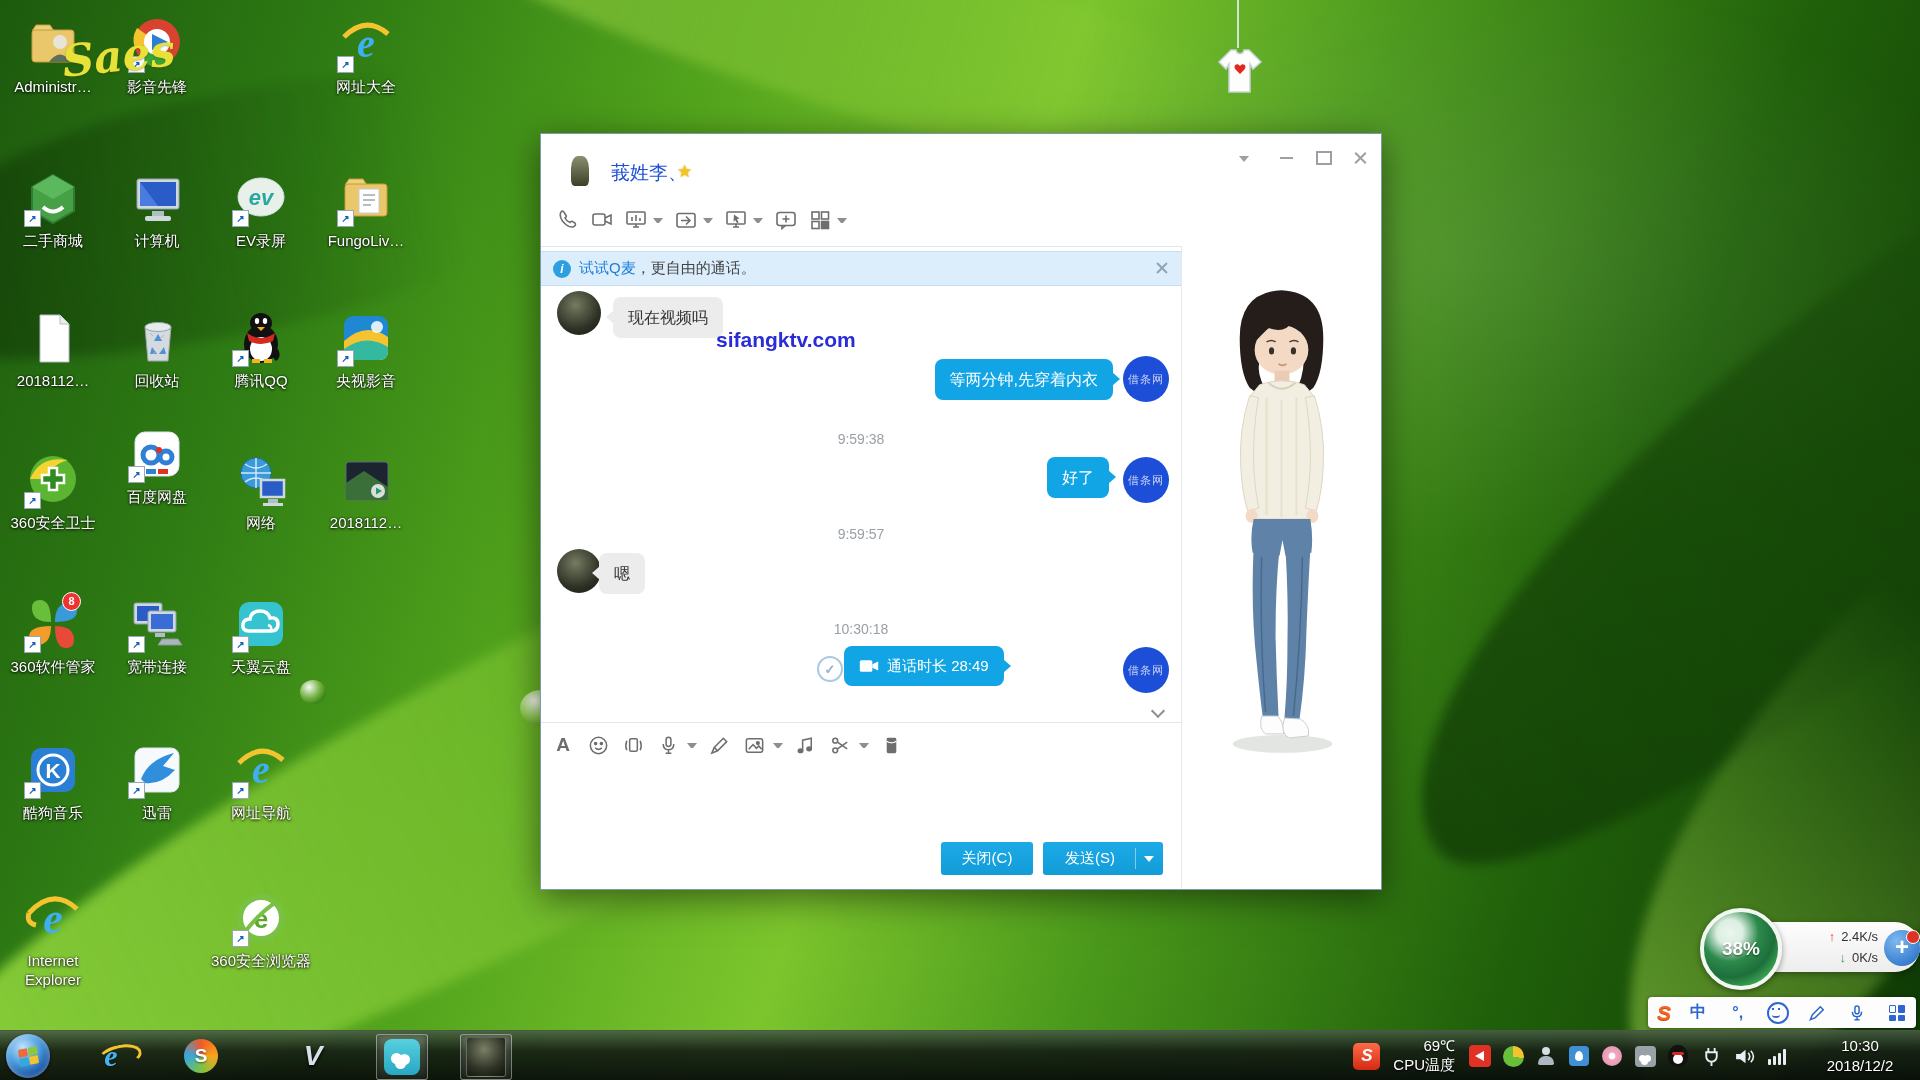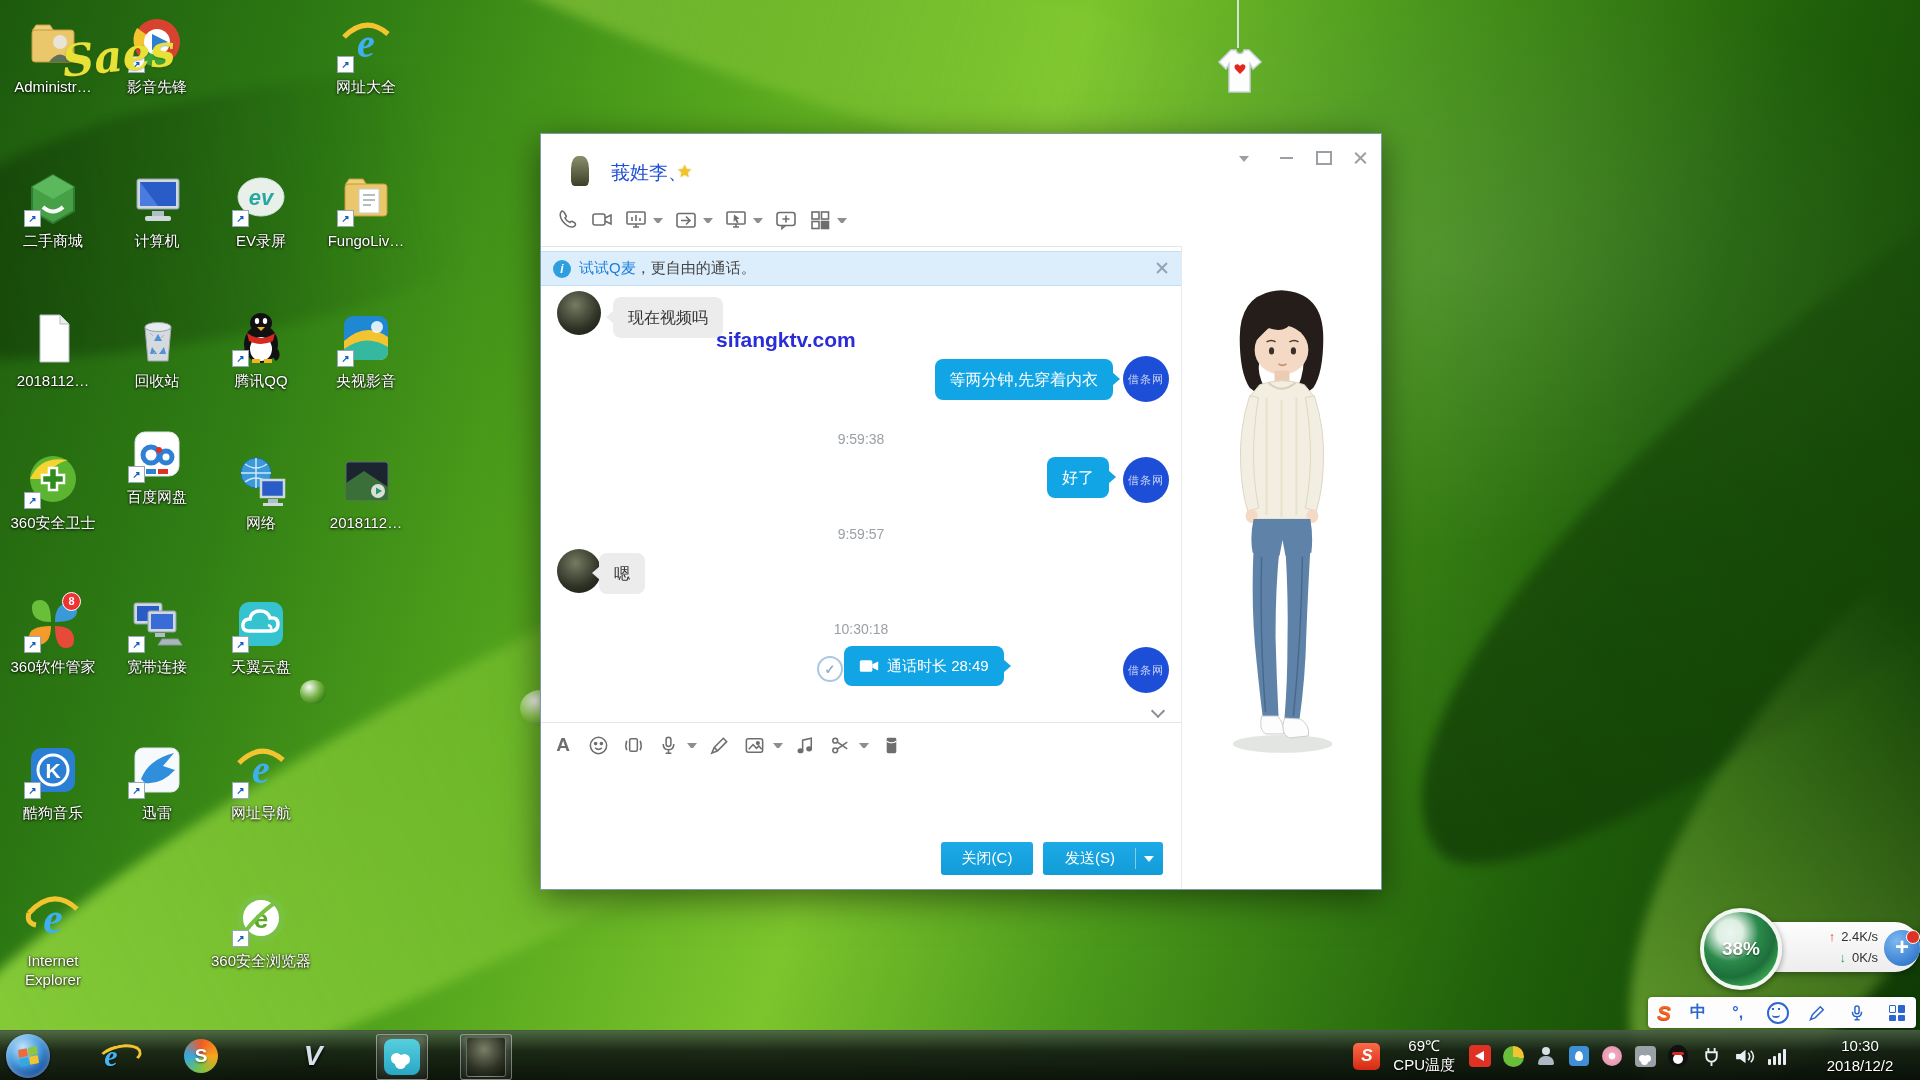--- a/index.html
+++ b/index.html
@@ -152,21 +152,21 @@
   .sogou-c{width:34px;height:34px;border-radius:50%;background:conic-gradient(#f05a28,#f8a51b,#7cc243,#35a8e0,#f05a28);
       display:flex;align-items:center;justify-content:center;color:#fff;font-weight:bold;font-size:19px;text-shadow:0 1px 2px rgba(0,0,0,.5)}
   .vagaa-v{font-size:28px;font-weight:bold;font-style:italic;color:#d7dfe8;text-shadow:0 2px 3px #000}
   .cloud-sq{width:36px;height:36px;border-radius:8px;background:linear-gradient(#57d0de,#28a7c4);position:relative}
   .cloud-sq::before{content:"";position:absolute;left:7px;top:14px;width:11px;height:11px;background:#fff;border-radius:50%;
       box-shadow:8px 1px 0 0 #fff,4px 5px 0 0 #fff}
   .chat-thumb{width:38px;height:38px;border-radius:3px;background:radial-gradient(circle at 45% 30%,#7a7f66,#2e3326 60%,#101308);border:1px solid rgba(255,255,255,.3)}
   .tray{position:absolute;right:0;top:0;height:50px;display:flex;align-items:center;gap:9px;padding-right:6px}
   .tray-slogo{width:27px;height:27px;border-radius:5px;background:linear-gradient(#ff6a48,#d42a12);display:flex;align-items:center;
       justify-content:center;color:#fff;font-weight:bold;font-style:italic;font-size:17px}
-  .cpu{color:#fff;font-size:15px;line-height:1.25;text-align:center;text-shadow:0 1px 2px #000;margin:0 4px}
+  .cpu{color:#fff;font-size:15px;line-height:1.25;text-align:right;text-shadow:0 1px 2px #000;margin:0 4px}
   .tic{width:24px;height:24px;display:flex;align-items:center;justify-content:center}
   .meg{width:22px;height:22px;border-radius:4px;background:#e03224;display:flex;align-items:center;justify-content:center}
   .meg::before{content:"";border-top:5px solid transparent;border-bottom:5px solid transparent;border-right:9px solid #fff;margin-right:2px}
   .ball360{width:21px;height:21px;border-radius:50%;background:conic-gradient(#f4c430 0 100deg,#6abf3a 100deg 360deg)}
   .person{position:relative;width:20px;height:20px}
   .person::before{content:"";position:absolute;left:6px;top:1px;width:8px;height:8px;border-radius:50%;background:#d8dee4}
   .person::after{content:"";position:absolute;left:2px;top:10px;width:16px;height:9px;border-radius:8px 8px 2px 2px;background:#aeb8c2}
   .blueapp{width:20px;height:20px;border-radius:4px;background:#3f8fd6;position:relative}
   .blueapp::before{content:"";position:absolute;left:6px;top:5px;width:8px;height:10px;background:#fff;border-radius:50% 50% 50% 50%/60% 60% 40% 40%}
   .flower{width:20px;height:20px;border-radius:50%;background:radial-gradient(circle,#fff 22%,#eeaac0 26%,#e58aa8)}

